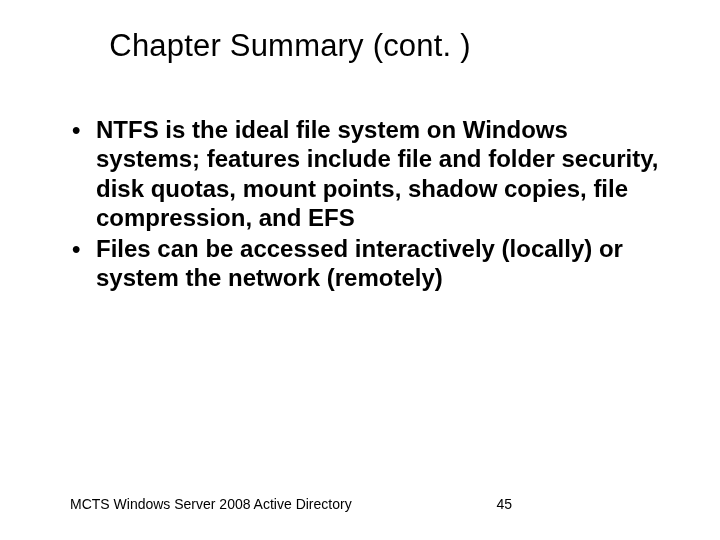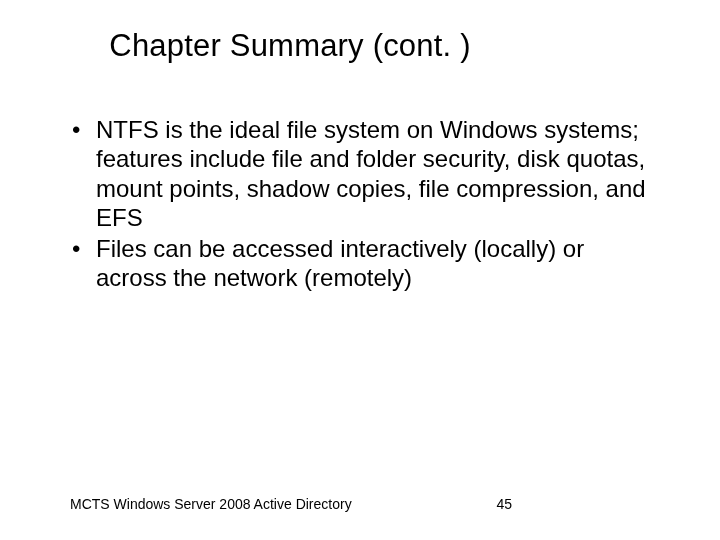--- a/index.html
+++ b/index.html
@@ -28,20 +28,21 @@
     font-weight: 400;
     letter-spacing: 0.2px;
   }
   .body {
     position: absolute;
     top: 115px;
     left: 70px;
     width: 590px;
     font-size: 24px;
     line-height: 1.22;
+    font-weight: bold;
   }
   ul.bullets {
     list-style: none;
     margin: 0;
     padding: 0;
   }
   ul.bullets > li {
     position: relative;
     padding-left: 26px;
     margin: 0 0 2px 0;
@@ -69,19 +70,19 @@
 </style>
 </head>
 <body>
 
 <div class="slide">
   <div class="title">Chapter Summary (cont. )</div>
 
   <div class="body">
     <ul class="bullets">
       <li><span>NTFS is the ideal file system on Windows systems; features include file and folder security, disk quotas, mount points, shadow copies, file compression, and EFS</span></li>
-      <li><span>Files can be accessed interactively (locally) or across the network (remotely)</span></li>
+      <li><span>Files can be accessed interactively (locally) or system the network (remotely)</span></li>
     </ul>
   </div>
 
   <div class="footer-left">MCTS Windows Server 2008 Active Directory</div>
   <div class="footer-right">45</div>
 </div>
 
 </body></html>

